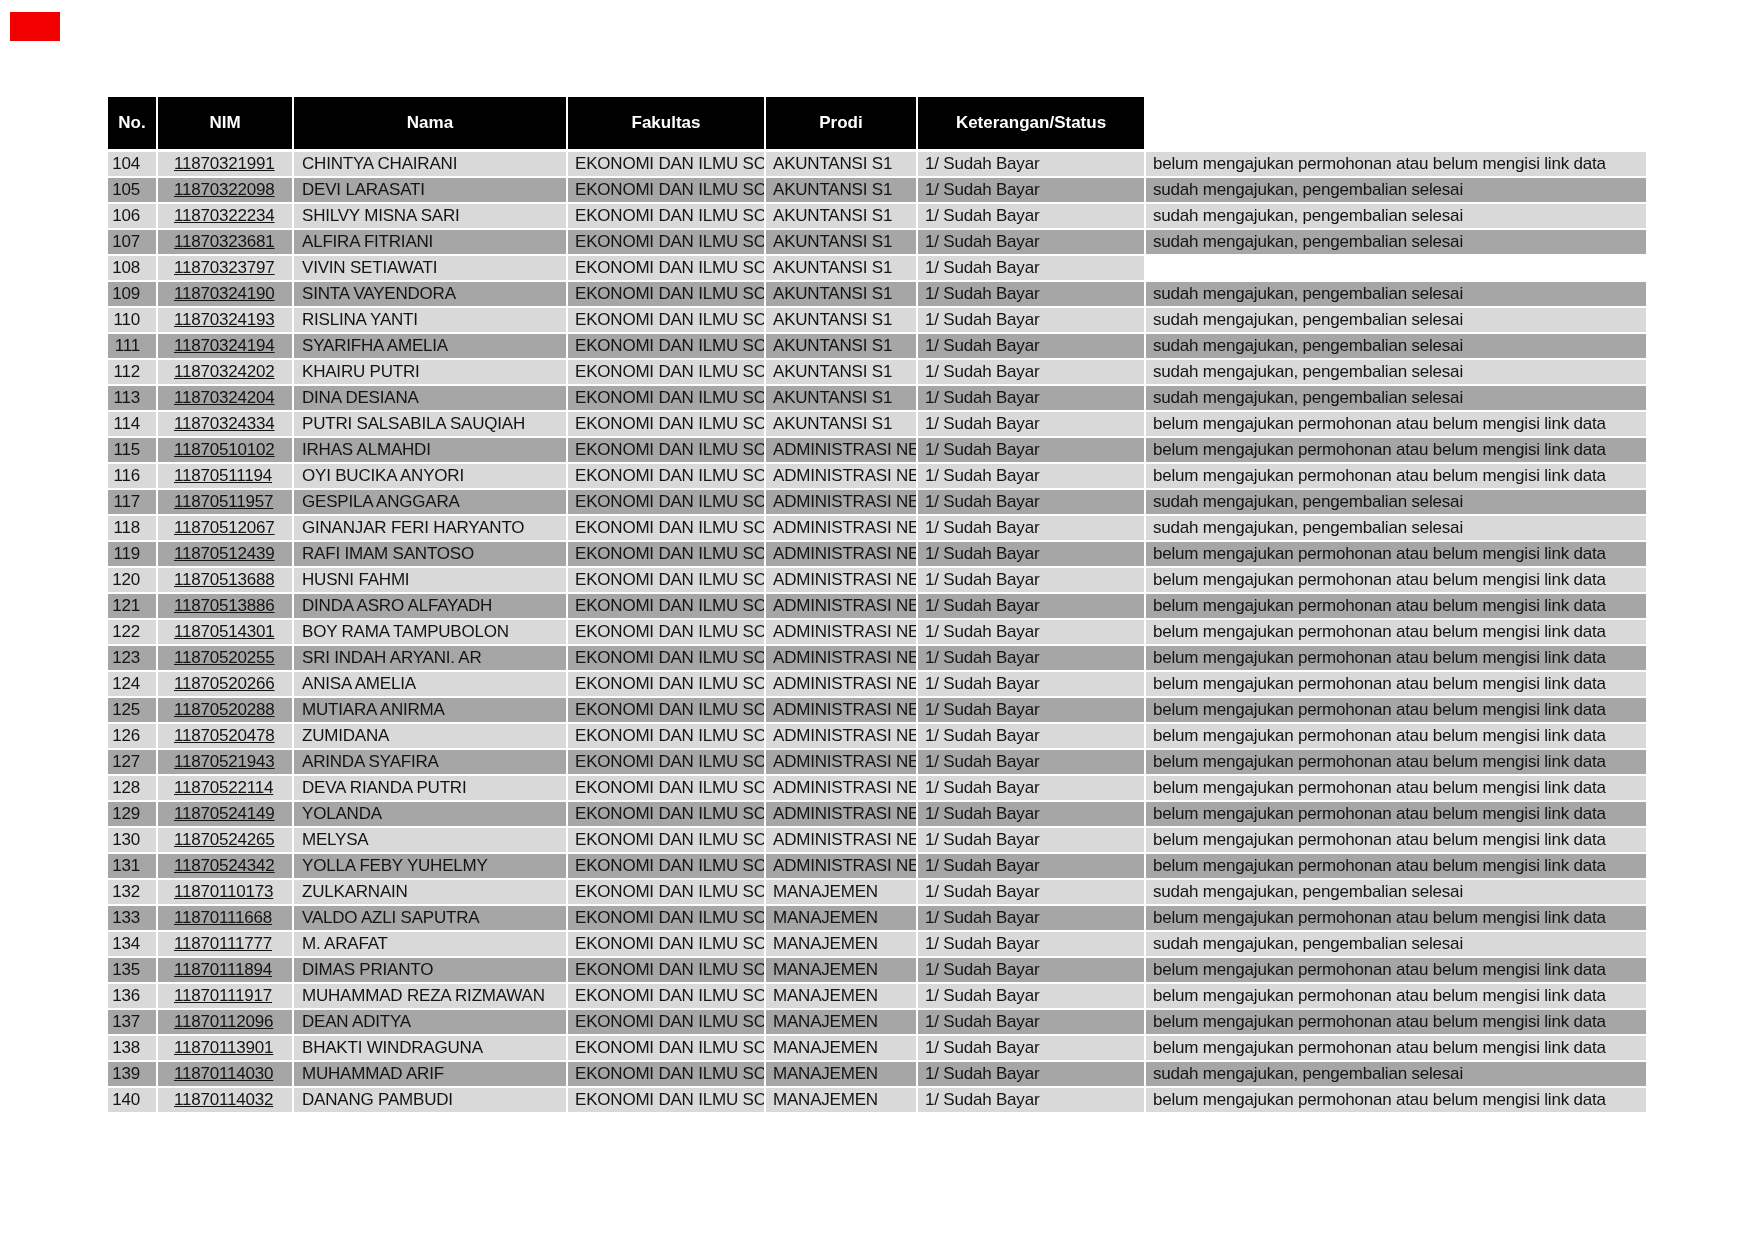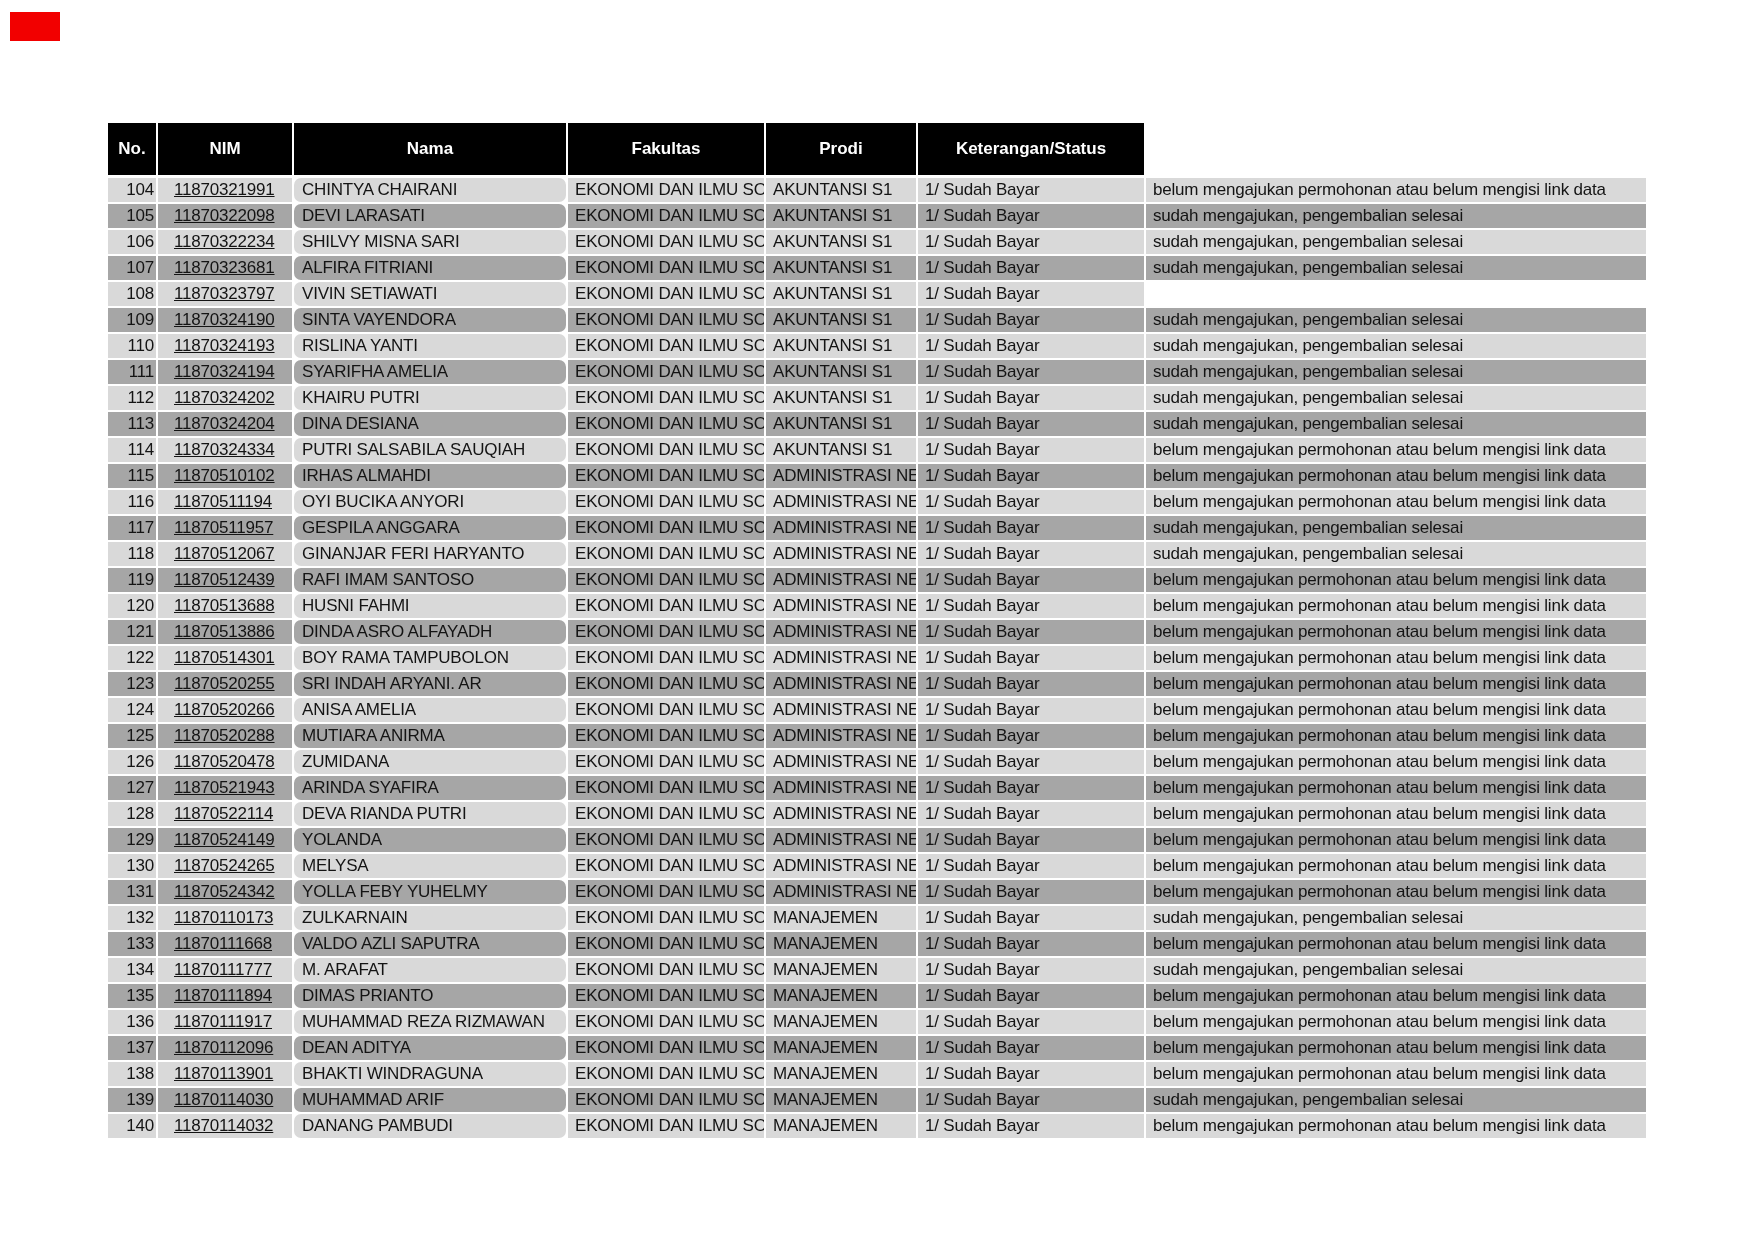--- a/index.html
+++ b/index.html
@@ -11,21 +11,21 @@
     overflow:hidden;
   }
   .red-mark{
     position:absolute;
     left:10px;top:12px;
     width:50px;height:29px;
     background:var(--red-mark,#f20000);
   }
   .table-wrap{
     position:absolute;
-    left:108px;top:123px;
+    left:108px;top:97px;
     width:1310px;
   }
   .thead,.trow{
     display:grid;
     grid-template-columns:48px 134px 272px 196px 150px 226px 500px;
     column-gap:2px;
   }
   .thead{margin-bottom:3px;}
   .hcell{
     background:var(--header-bg,#000);
@@ -46,23 +46,23 @@
     letter-spacing:-0.2px;
     color:var(--row-text,#141414);
     line-height:24px;
     white-space:nowrap;
     overflow:hidden;
     box-sizing:border-box;
     padding:0 0 0 7px;
   }
   .trow.light .cell{background:var(--row-light,#d9d9d9);}
   .trow.dark  .cell{background:var(--row-dark,#a6a6a6);}
-  .cell.col-no{text-align:right;padding:0 2px 0 0;}
+  .cell.col-no{text-align:right;padding:0 16px 0 0;}
   .cell.col-nim{padding-left:16px;text-decoration:underline;}
-  .cell.col-nama{padding-left:8px;border-radius:7px;}
+  .cell.col-nama{padding-left:8px;}
   .cell.col-keterangan{}
 </style>
 </head>
 <body>
 
 <div class="page">
   <div class="red-mark"></div>
 
   <div class="table-wrap">
     <div class="thead" id="thead">

